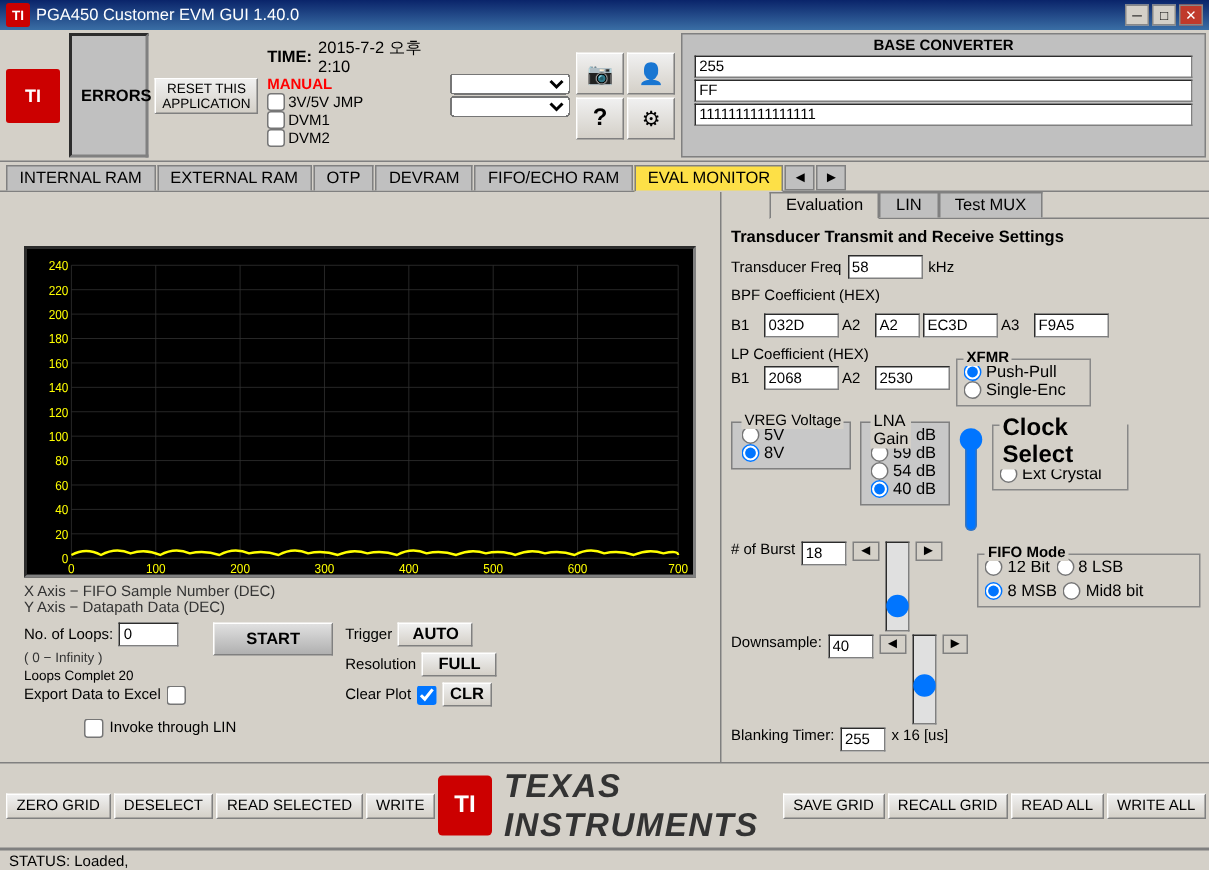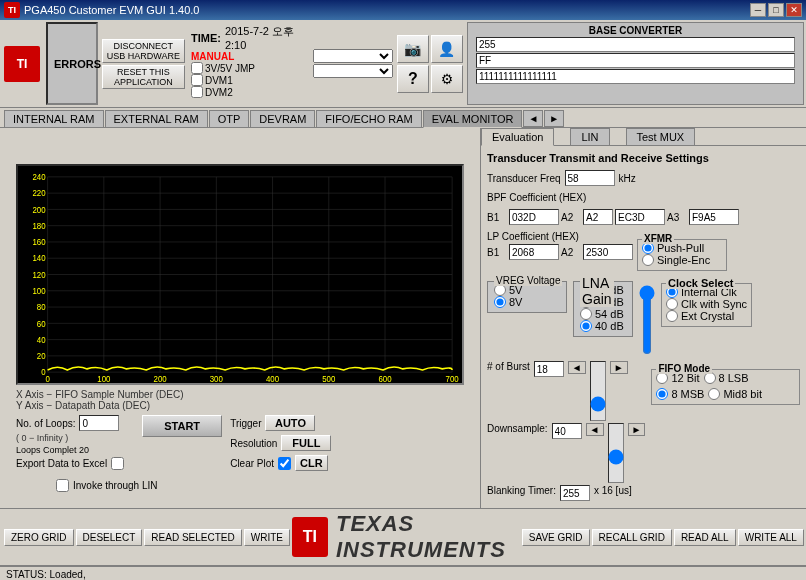--- a/index.html
+++ b/index.html
@@ -127,21 +127,21 @@
     .tab {
       padding: 2px 8px;
       border: 1px solid #808080;
       border-bottom: none;
       background: #c0c0c0;
       cursor: pointer;
       font-size: 11px;
       white-space: nowrap;
     }
     .tab.active {
-      background: #a3a3a3;
+      background: #fde047;
       border-bottom: 1px solid #d4d0c8;
       margin-bottom: -1px;
       z-index: 1;
     }
     .tab-arrow {
       padding: 2px 4px;
       border: 1px solid #808080;
       background: #c0c0c0;
       cursor: pointer;
       font-size: 10px;
@@ -213,23 +213,24 @@
 
     .right-panel {
       flex: 1;
       border-left: 1px solid #808080;
       display: flex;
       flex-direction: column;
     }
 
     .eval-tabs {
       display: flex;
-      gap: 16px;
+      gap: 0;
       background: #d4d0c8;
       border-bottom: 1px solid #808080;
+      margin-left: 32px;
     }
     .eval-tab {
       padding: 2px 10px;
       border: 1px solid #808080;
       border-bottom: none;
       background: #c0c0c0;
       cursor: pointer;
       font-size: 11px;
     }
     .eval-tab.active {
@@ -351,21 +352,21 @@
 
     .clock-group {
       border: 1px solid #888;
       padding: 2px 4px 4px;
       position: relative;
       margin-top: 8px;
       min-width: 90px;
     }
     .clock-title {
       position: absolute; top: -7px; left: 4px;
-      background: #d4d0c8; font-size: 11px; padding: 0 2px; font-weight: bold;
+      background: #d4d0c8; font-size: 16px; padding: 0 2px; font-weight: bold;
     }
 
     .fifo-group {
       border: 1px solid #888;
       padding: 2px 4px 4px;
       position: relative;
       margin-top: 8px;
       min-width: 90px;
     }
     .fifo-title {
@@ -394,21 +395,20 @@
     <div style="width:36px;height:36px;background:#cc0000;display:flex;align-items:center;justify-content:center;border-radius:2px;">
       <span style="color:white;font-weight:bold;font-size:12px;">TI</span>
     </div>
   </div>
 
   <div class="errors-section">
     <span>ERRORS</span>
   </div>
 
   <div class="btn-group">
-    <button class="win-btn">DISCONNECT<br>USB HARDWARE</button>
     <button class="win-btn">RESET THIS<br>APPLICATION</button>
   </div>
 
   <div class="time-section">
     <div style="display:flex;gap:4px;align-items:center;">
       <span style="font-weight:bold;">TIME:</span>
       <span>2015-7-2 오후 2:10</span>
     </div>
     <div style="color:red;font-weight:bold;font-size:10px;">MANUAL</div>
     <div class="checkbox-row">
@@ -638,21 +638,21 @@
             <input type="radio" name="vreg" style="">
             <span>5V</span>
           </div>
           <div class="radio-row">
             <input type="radio" name="vreg" checked="" style="">
             <span>8V</span>
           </div>
         </div>
 
         <div class="group-box" style="min-width:60px;">
-          <div class="group-box-title" style="font-size:14px;">LNA<br>Gain</div>
+          <div class="group-box-title" style="font-size:11px;">LNA<br>Gain</div>
           <div class="radio-row">
             <input type="radio" name="lna" style="">
             <span>64 dB</span>
           </div>
           <div class="radio-row">
             <input type="radio" name="lna" style="">
             <span>59 dB</span>
           </div>
           <div class="radio-row">
             <input type="radio" name="lna" style="">

